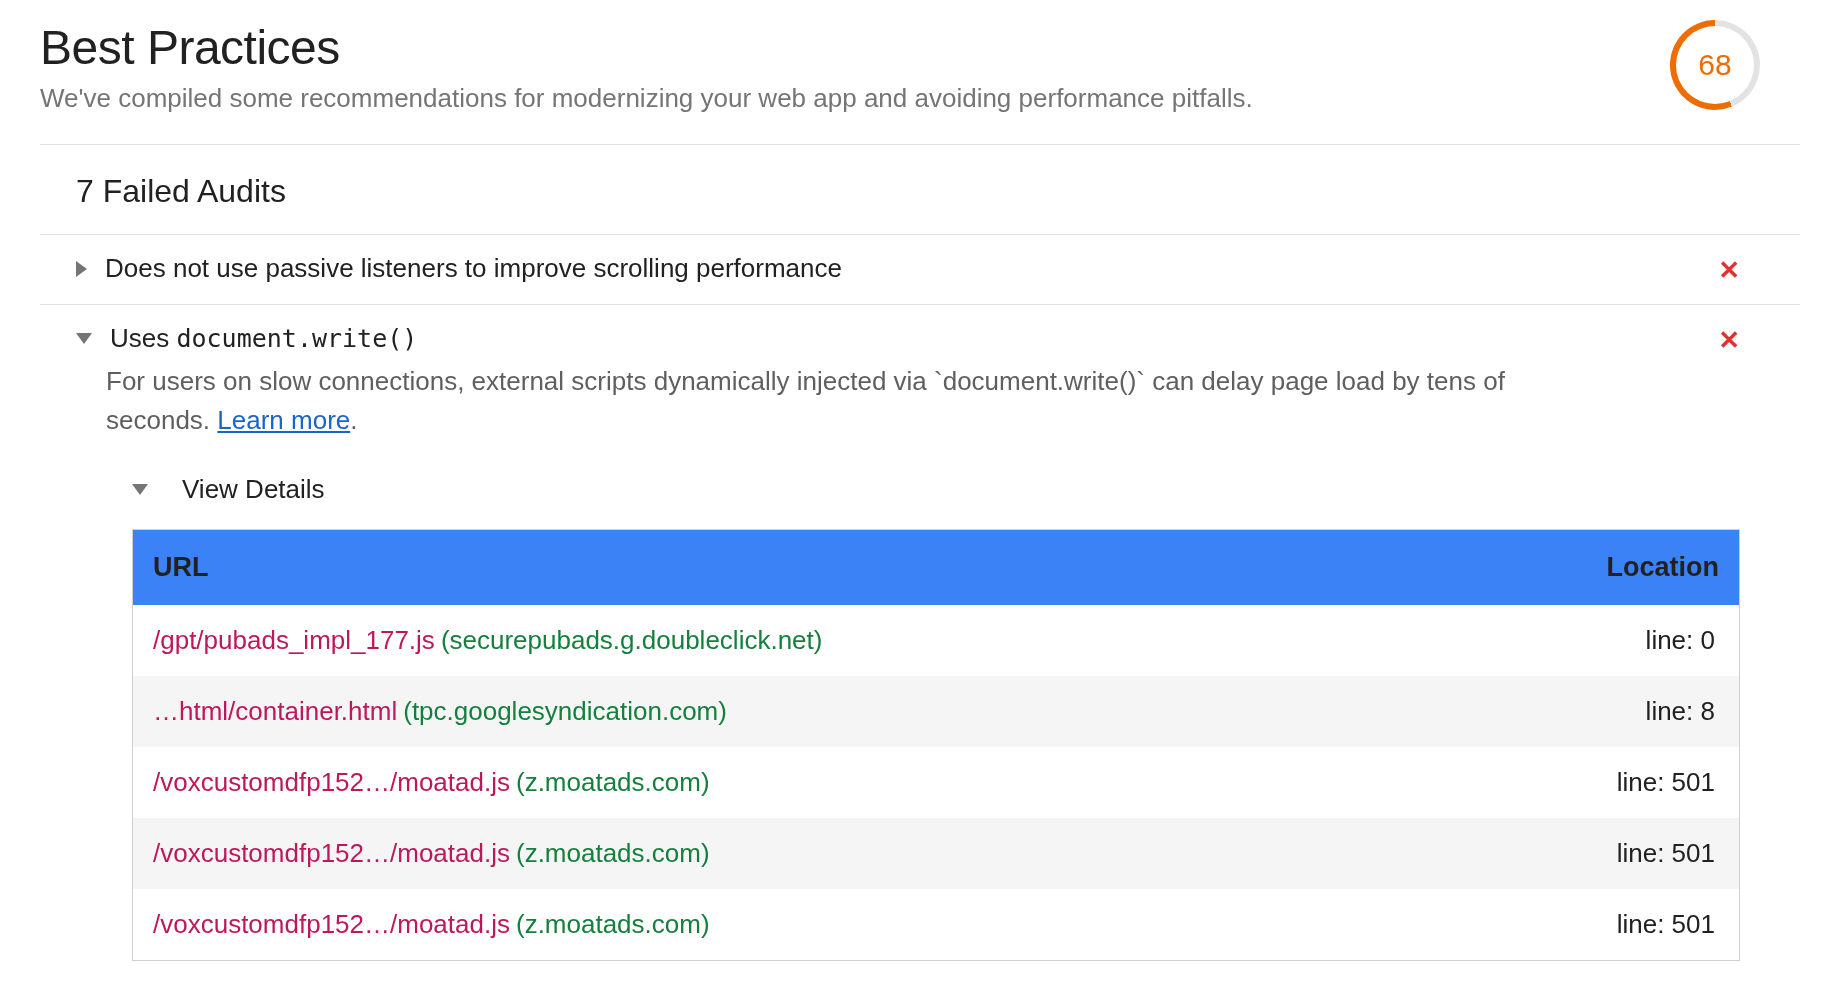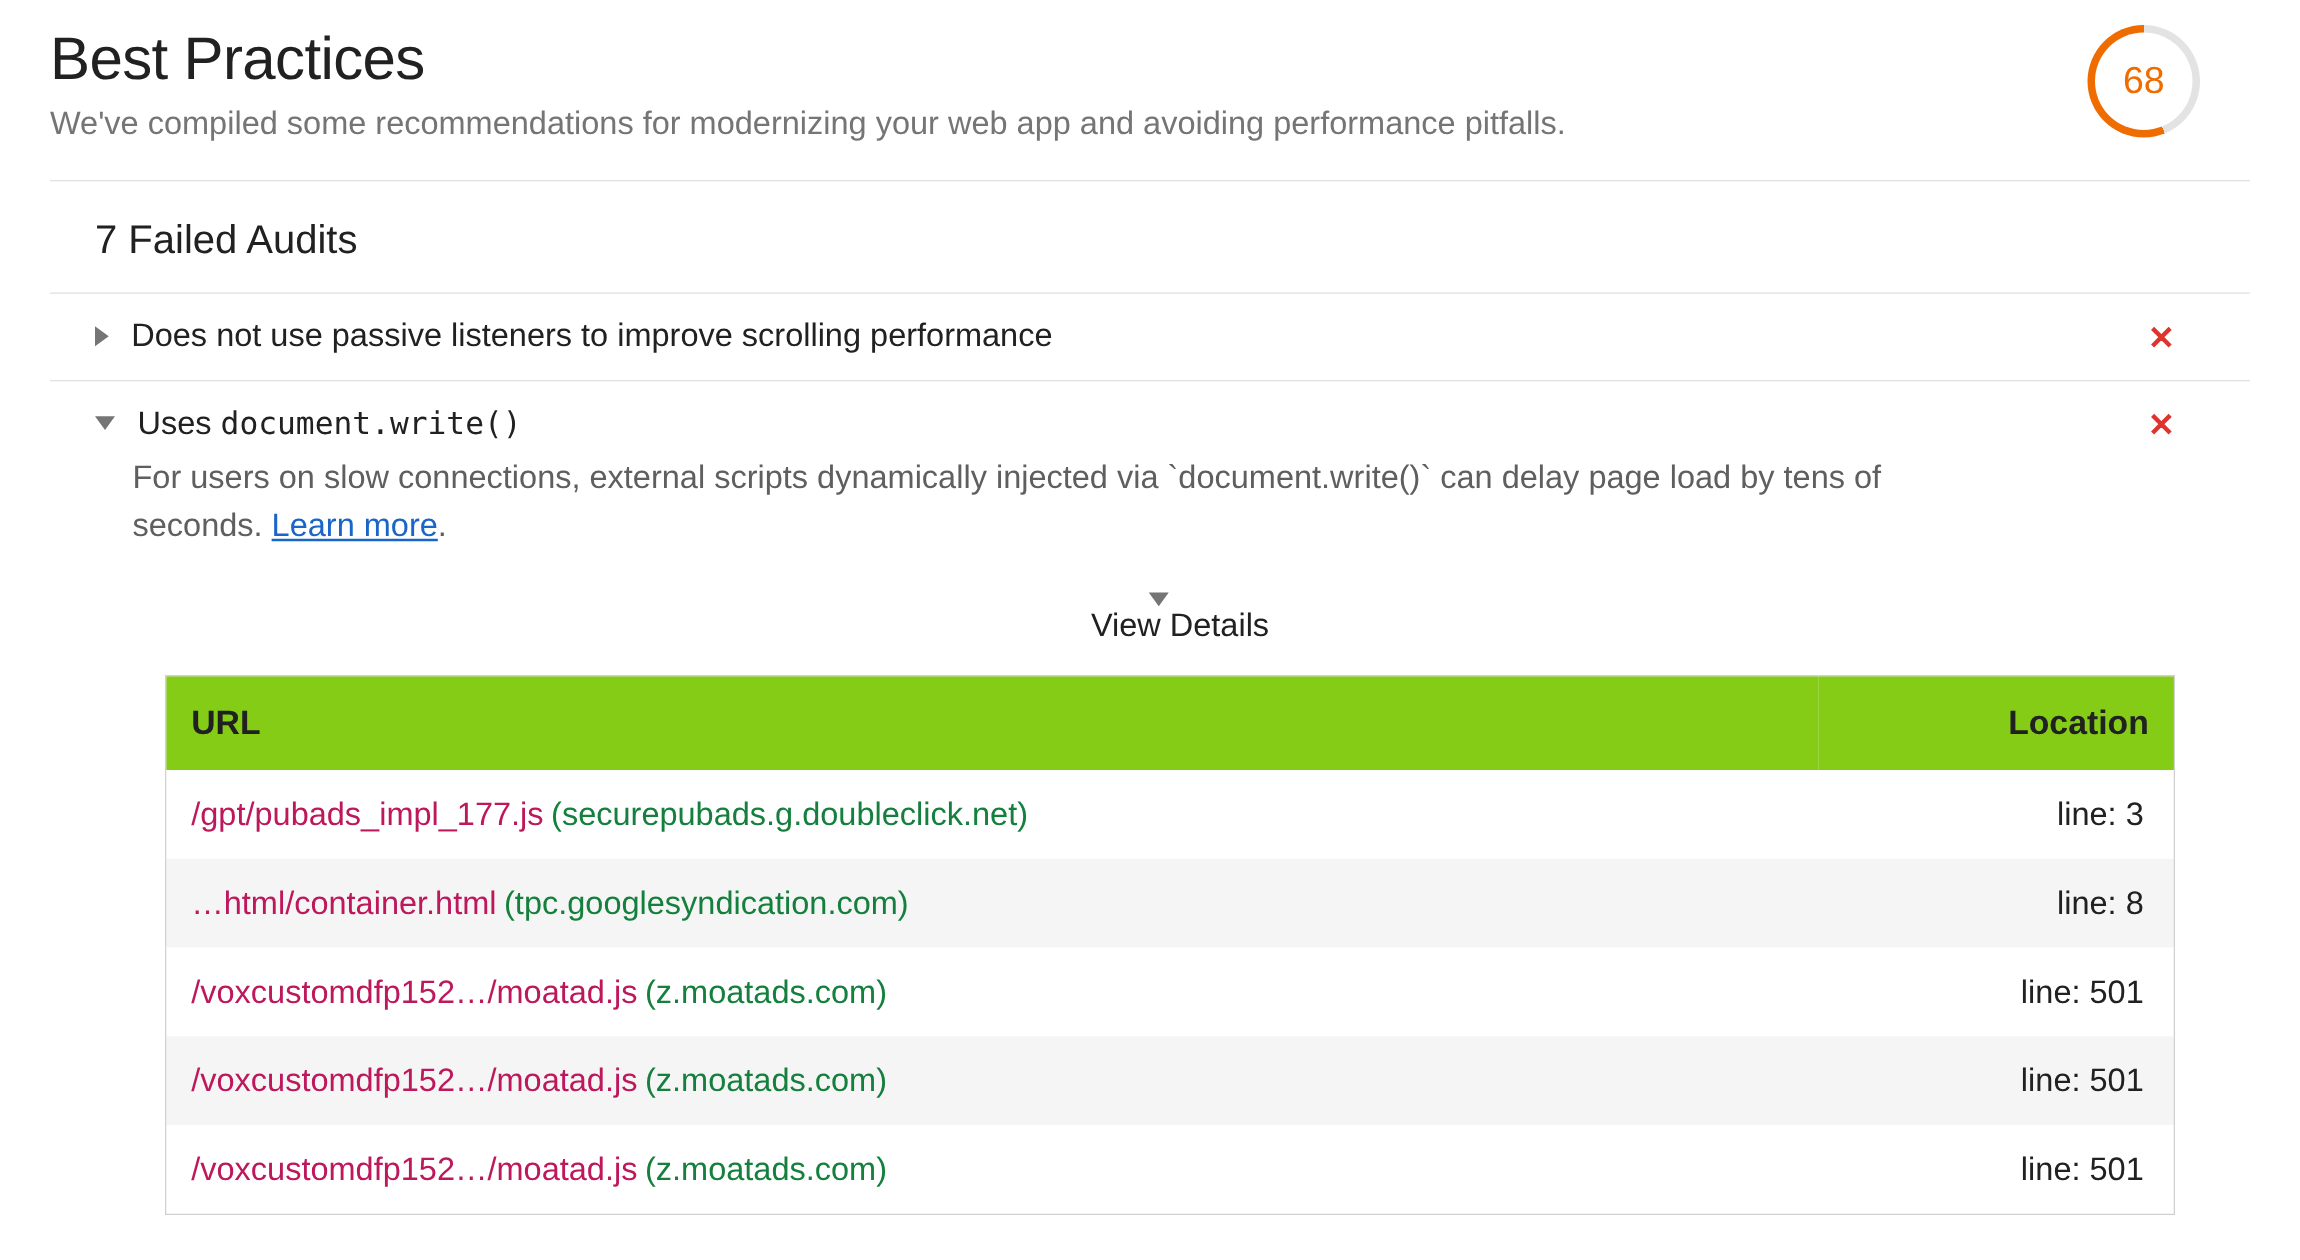--- a/index.html
+++ b/index.html
@@ -115,34 +115,33 @@
   }
   .learn-link {
     color: #1a65c8;
     text-decoration: underline;
   }
   .details-section { padding: 0 60px 0 92px; }
   .details-toggle {
     display: flex;
     align-items: center;
     padding: 26px 0 24px 0;
-    flex-direction: column;
   }
   .details-label {
     font-size: 26px;
     color: #212121;
     margin-left: 16px;
   }
   .details-table {
     width: 100%;
     border-collapse: collapse;
     border: 1px solid #d0d0d0;
   }
   .details-table thead th {
-    background: #84cc16;
+    background: #3b82f6;
     font-size: 27px;
     font-weight: 600;
     color: #212121;
     text-align: left;
     padding: 22px 20px;
   }
   .details-table thead th:last-child { text-align: right; }
   .details-table tbody td {
     font-size: 26px;
     color: #212121;
@@ -201,21 +200,21 @@
   <table class="details-table">
     <thead>
       <tr>
         <th>URL</th>
         <th>Location</th>
       </tr>
     </thead>
     <tbody>
       <tr>
         <td><span class="url-path">/gpt/pubads_impl_177.js</span><span class="url-domain">(securepubads.g.doubleclick.net)</span></td>
-        <td>line: 3</td>
+        <td>line: 0</td>
       </tr>
       <tr>
         <td><span class="url-path">…html/container.html</span><span class="url-domain">(tpc.googlesyndication.com)</span></td>
         <td>line: 8</td>
       </tr>
       <tr>
         <td><span class="url-path">/voxcustomdfp152…/moatad.js</span><span class="url-domain">(z.moatads.com)</span></td>
         <td>line: 501</td>
       </tr>
       <tr>

